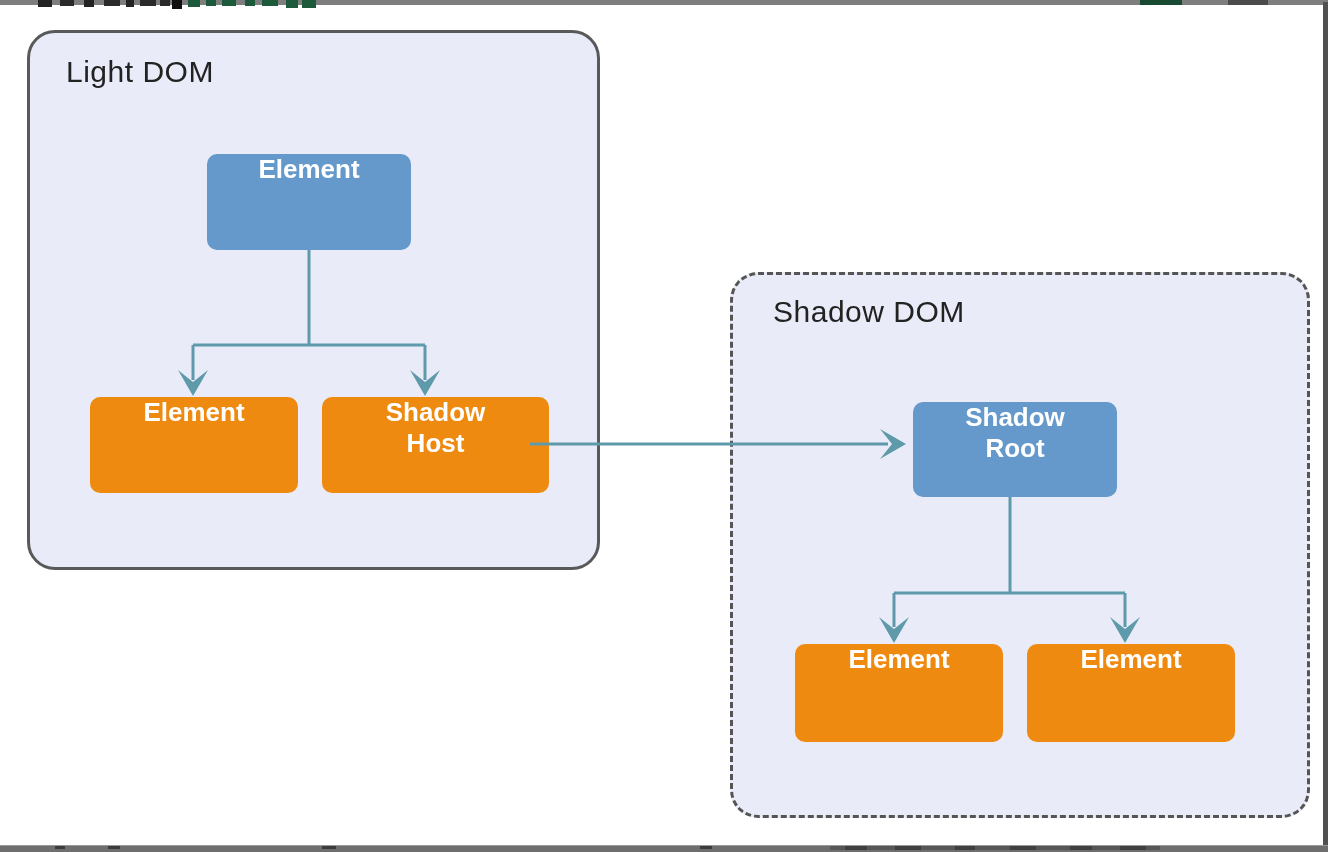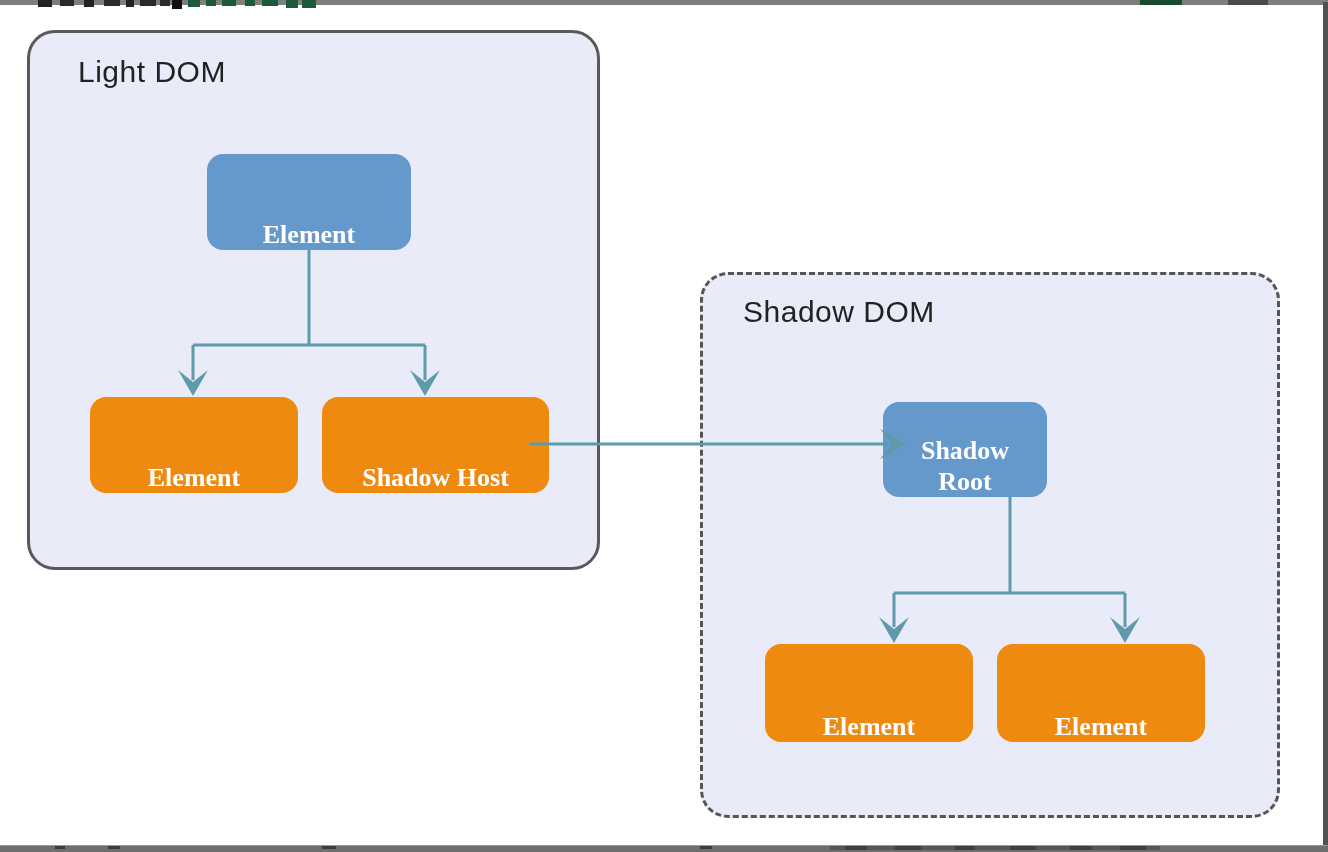--- a/index.html
+++ b/index.html
@@ -40,40 +40,39 @@
     position: absolute;
     background: var(--container-fill);
     border-radius: 28px;
     box-sizing: border-box;
   }
   .container.solid {
     left: 27px; top: 30px; width: 573px; height: 540px;
     border: 3px solid var(--container-border);
   }
   .container.dashed {
-    left: 700px; top: 272px; width: 580px; height: 546px;
+    left: 730px; top: 272px; width: 580px; height: 546px;
     border: 3px dashed #555555;
   }
   .container-label {
     position: absolute;
     font-size: 30px;
     color: #222222;
     letter-spacing: 0.5px;
   }
-  .container.solid .container-label { left: 36px; top: 22px; margin-left: 12px; }
+  .container.solid .container-label { left: 36px; top: 22px; }
   .container.dashed .container-label { left: 40px; top: 20px; }
   
   .node {
     position: absolute;
-    border-radius: 16px;
+    border-radius: 10px;
     display: flex;
-    align-items: flex-end;
+    align-items: flex-start;
     justify-content: center;
     text-align: center;
-    font-family: Liberation Serif, serif;
   }
   .node.blue   { background: var(--node-blue); }
   .node.orange { background: var(--node-orange); }
   .node-label {
     color: #ffffff;
     font-weight: bold;
     font-size: 26px;
     line-height: 1.2;
     padding: 0 36px;
   }
@@ -134,21 +133,21 @@
     <div class="node orange" style="left:60px;top:364px;width:208px;height:96px">
       <span class="node-label">Element</span>
     </div>
     <div class="node orange" style="left:292px;top:364px;width:227px;height:96px">
       <span class="node-label">Shadow Host</span>
     </div>
   </div>
 
   <div class="container dashed">
     <div class="container-label">Shadow DOM</div>
-    <div class="node blue" style="left:180px;top:127px;width:164px;height:95px">
+    <div class="node blue" style="left:180px;top:127px;width:204px;height:95px">
       <span class="node-label">Shadow Root</span>
     </div>
     <div class="node orange" style="left:62px;top:369px;width:208px;height:98px">
       <span class="node-label">Element</span>
     </div>
     <div class="node orange" style="left:294px;top:369px;width:208px;height:98px">
       <span class="node-label">Element</span>
     </div>
   </div>
 

